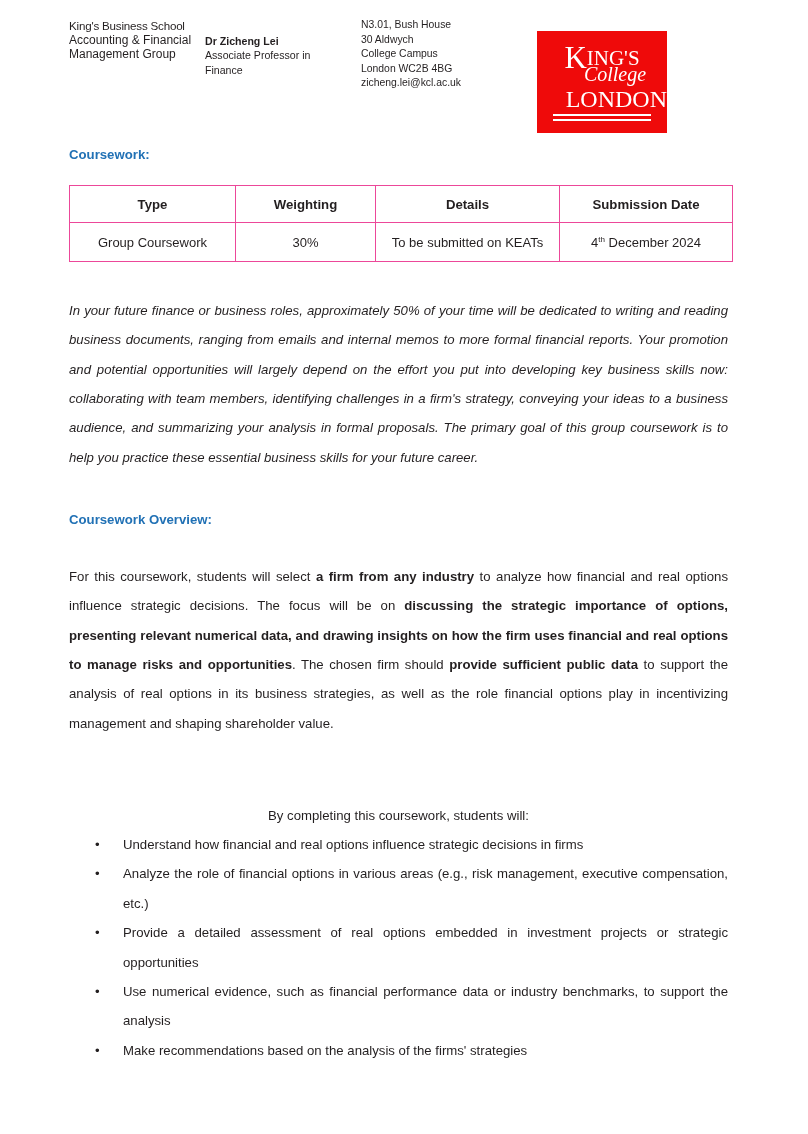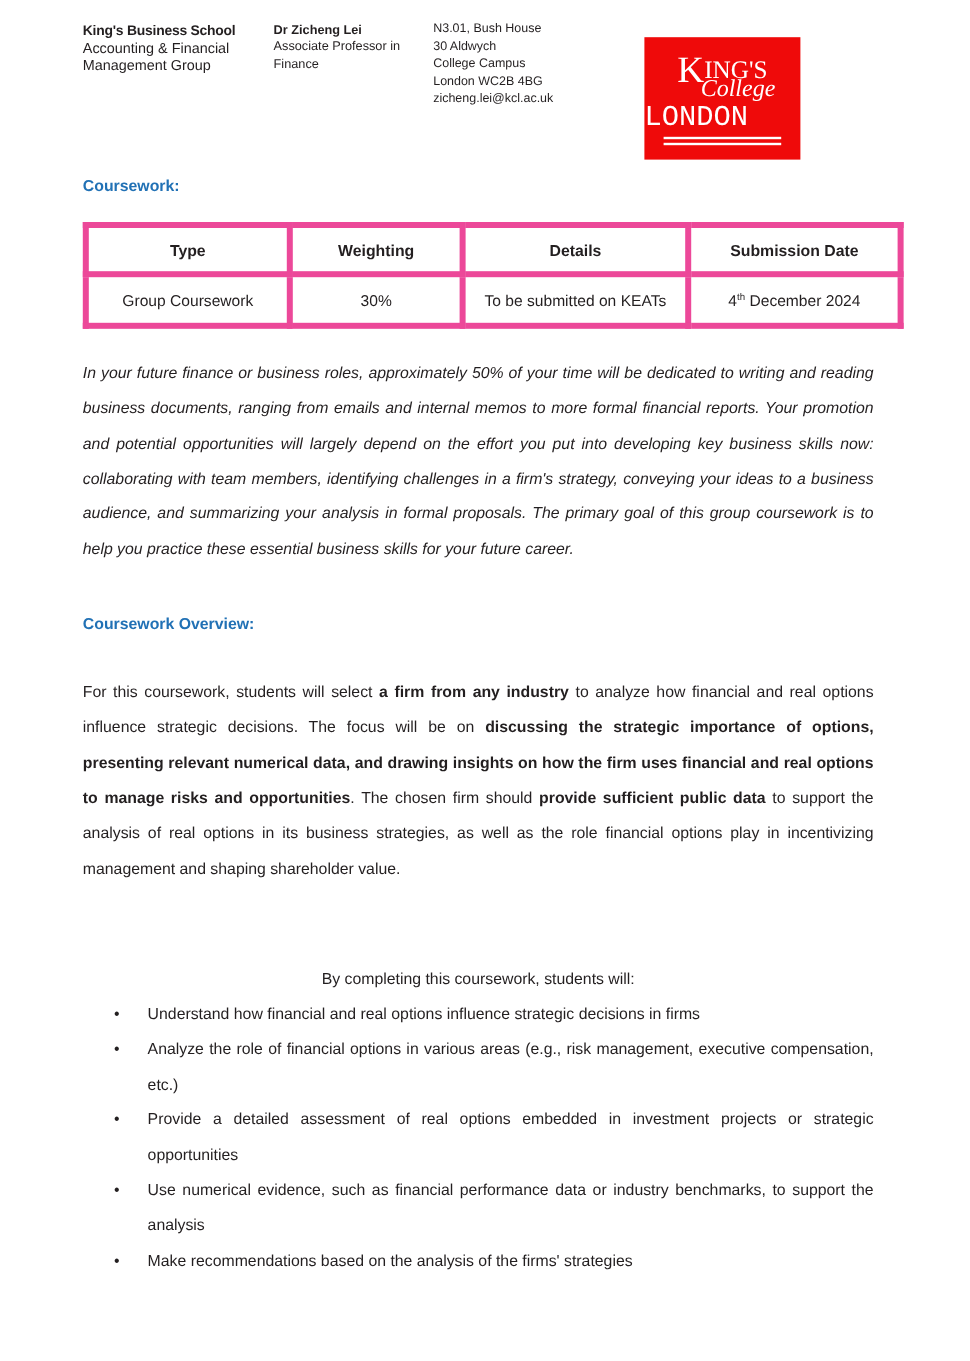--- a/index.html
+++ b/index.html
@@ -30,25 +30,25 @@
     left: 69px;
     top: 18px;
     width: 660px;
     height: 112px;
   }
   .lh-col {
     position: absolute;
     top: 0;
   }
   .lh-col-school { left: 0px;   width: 140px; }
-  .lh-col-person { left: 159px; width: 140px; }
+  .lh-col-person { left: 136px; width: 140px; margin-top: 16px; }
   .lh-col-addr   { left: 292px; width: 160px; }
 
   .school-name {
-    font-weight: bold;
+    font-weight: normal;
     font-size: 11.6px;
     line-height: 15px;
     letter-spacing: -0.2px;
     color: #231f20;
     white-space: nowrap;
   }
   .school-sub {
     font-size: 12px;
     line-height: 14.4px;
     color: #231f20;
@@ -112,22 +112,22 @@
     font-style: italic;
     font-size: 20px;
     line-height: 22px;
     padding-left: 26px;
     box-sizing: border-box;
   }
   .logo-london {
     position: absolute;
     left: 0; right: 0;
     top: 55px;
-    text-align: left;
-    font-family: Liberation Mono, monospace;
+    text-align: right;
+    font-family: Liberation Serif, serif;
     font-size: 24px;
     line-height: 26px;
     letter-spacing: 0px;
   }
   .logo-rules {
     position: absolute;
     left: 16px;
     right: 16px;
     top: 83px;
   }
@@ -152,21 +152,21 @@
   
   table.assessment {
     position: absolute;
     left: 69px;
     top: 185px;
     width: 659px;
     border-collapse: collapse;
     table-layout: fixed;
   }
   table.assessment td {
-    border: 5px solid #ec4899;
+    border: 1px solid #ec4899;
     text-align: center;
     vertical-align: middle;
     color: #231f20;
     padding: 0;
   }
   table.assessment tr.head td {
     height: 36px;
     font-weight: bold;
     font-size: 13.2px;
   }

